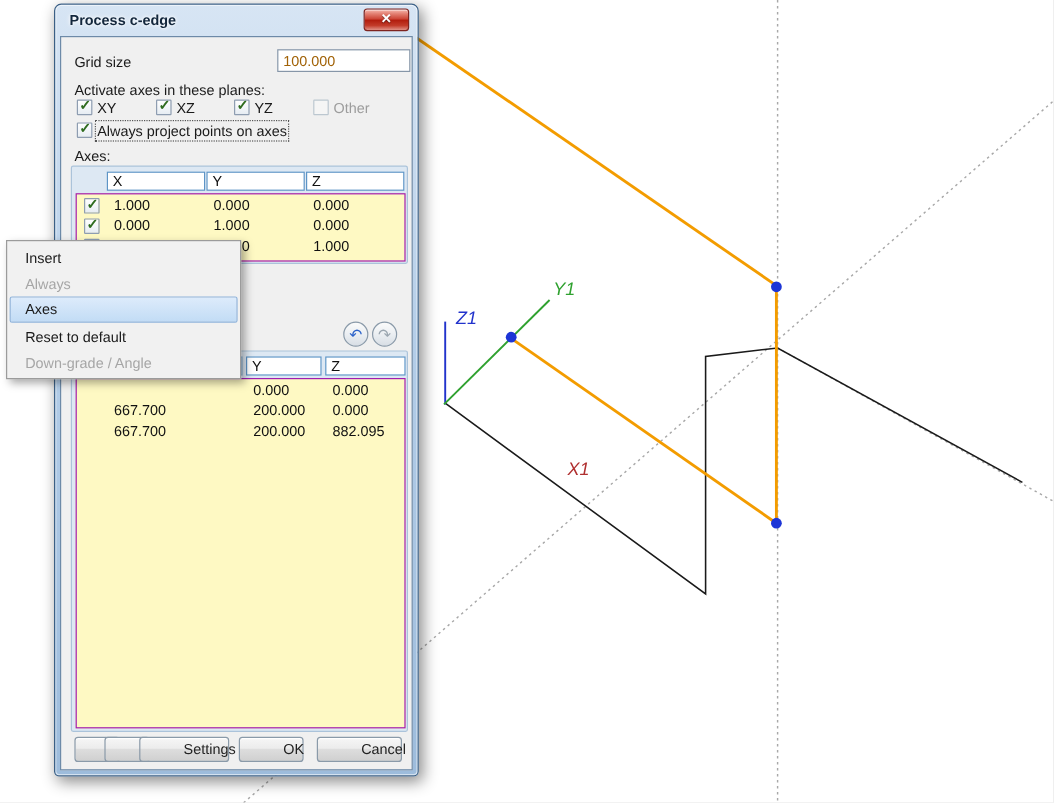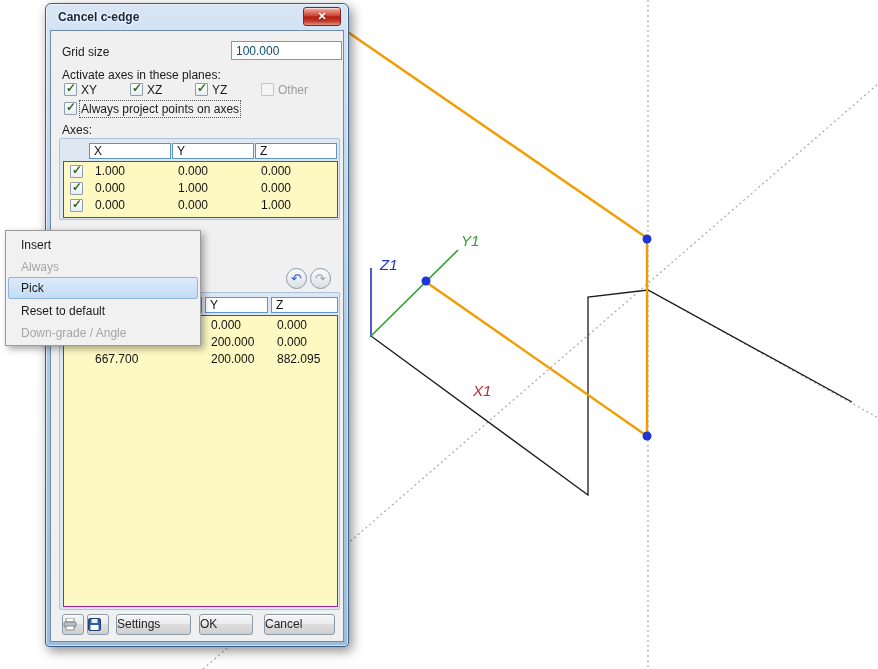--- a/index.html
+++ b/index.html
@@ -25,21 +25,21 @@
   .close-btn span{color:#fff;font-weight:bold;font-size:11px;line-height:16px;
     text-shadow:0 1px 1px rgba(0,0,0,.5);}
   .client{position:absolute;left:4px;top:26px;right:4px;bottom:4px;background:#f0f0f0;
     border:1px solid #6d8aa8;box-sizing:border-box;}
 
   .label{position:absolute;color:#1a1a1a;white-space:nowrap;text-align:center;}
   .label.disabled{color:#9c9c9c;}
   .focus-label{outline:1px dotted #555;outline-offset:1px;}
 
   .textbox{position:absolute;border:1px solid #8696a8;background:#fff;
-    font:12px "Liberation Sans",sans-serif;padding:5px 4px;box-sizing:border-box;color:#0c4a6e;}
+    font:12px "Liberation Sans",sans-serif;padding:5px 4px;box-sizing:border-box;color:#a16207;}
 
   .cb{position:absolute;width:13px;height:13px;border:1px solid #8e9db1;border-radius:1px;
     background:linear-gradient(180deg,#fefefe,#e7edf3);box-sizing:border-box;}
   .cb.checked::after{content:"✓";position:absolute;left:1px;top:-3px;font-size:12px;
     font-weight:bold;color:#2f6c1f;}
   .cb.disabled{border-color:#bcc7d0;background:#f5f5f5;}
 
   .panel{position:absolute;background:#dde8f3;border:1px solid #abc3da;border-radius:2px;box-sizing:border-box;}
   .hdr-cell{position:absolute;height:16px;background:#fff;border:1px solid #5d94c6;
     box-sizing:border-box;padding:0 4px;line-height:14px;color:#111;}
@@ -47,28 +47,28 @@
   .grid-row{position:absolute;left:0;right:0;height:17px;}
   .cell{position:absolute;line-height:17px;color:#111;padding-left:5px;white-space:nowrap;}
 
   
   .axes-grid .c1{left:26px;width:82px;} .axes-grid .c2{left:109px;width:82px;} .axes-grid .c3{left:192px;width:80px;}
   
   .pts-grid .c1{left:26px;width:113px;} .pts-grid .c2{left:142px;width:63px;} .pts-grid .c3{left:208px;width:65px;}
 
   .btn{position:absolute;height:21px;border:1px solid #8a9aa9;border-radius:3px;
     background:linear-gradient(180deg,#f6f6f6 0%,#ececec 45%,#dddddd 50%,#d0d0d0 100%);
-    box-shadow:inset 0 1px 0 #fff;text-align:left;line-height:19px;color:#222;box-sizing:border-box;cursor:default;}
+    box-shadow:inset 0 1px 0 #fff;text-align:left;line-height:19px;color:#222;box-sizing:border-box;cursor:default;padding-left:36px;}
   .roundbtn{position:absolute;width:21px;height:21px;border:1px solid #8a9aa9;border-radius:50%;
     background:linear-gradient(180deg,#fbfbfb 0%,#e9edf1 55%,#d8dee5 100%);
     text-align:center;line-height:19px;font-size:13px;box-sizing:border-box;cursor:default;}
   .roundbtn.undo{color:#2b62c9;} .roundbtn.redo{color:#9aa6b0;}
 
   
-  .ctx-menu{position:absolute;left:5px;top:230px;width:196px;z-index:40;background:#f1f1f1;
+  .ctx-menu{position:absolute;left:5px;top:200px;width:196px;z-index:40;background:#f1f1f1;
     border:1px solid #9b9b9b;box-shadow:3px 3px 7px rgba(0,0,0,.35);padding:2px;box-sizing:border-box;}
   .menu-item{position:relative;height:22px;line-height:22px;padding-left:12px;color:#1a1a1a;
     box-sizing:border-box;border:1px solid transparent;border-radius:2px;cursor:default;}
   .menu-item.disabled{color:#a6a6a6;}
   .menu-item.selected{background:linear-gradient(180deg,#ddebfb,#c2dcf5);border-color:#90b4dc;line-height:20px;}
 </style>
 </head>
 <body>
 
 <div id="screen">
@@ -91,21 +91,21 @@
     <text x="461" y="246" fill="#2fa12f" class="axis-label">Y1</text>
     <text x="473" y="396" fill="#b03030" class="axis-label">X1</text>
 
     <circle cx="647" cy="239" r="4.5" fill="#1d35d6"></circle>
     <circle cx="647" cy="436" r="4.5" fill="#1d35d6"></circle>
     <circle cx="426" cy="281" r="4.5" fill="#1d35d6"></circle>
   </svg>
 
   <div class="dialog">
     <div class="titlebar">
-      <span class="title">Cancel c-edge</span>
+      <span class="title">Process c-edge</span>
       <div class="close-btn">
         <span>✕</span>
       </div>
     </div>
 
     <div class="client">
 
       <span class="label" style="left:11px;top:14px;">Grid size</span>
       <input class="textbox" style="left: 180px; top: 10px; width: 111px; height: 19px;" value="100.000">
 
@@ -202,18 +202,18 @@
       </div>
       <div class="btn" style="left:65px;top:583px;width:75px;">Settings</div>
       <div class="btn" style="left:148px;top:583px;width:54px;">OK</div>
       <div class="btn" style="left:213px;top:583px;width:71px;">Cancel</div>
     </div>
   </div>
 
   <div class="ctx-menu">
     <div class="menu-item">Insert</div>
     <div class="menu-item disabled">Always</div>
-    <div class="menu-item selected">Pick</div>
+    <div class="menu-item selected">Axes</div>
     <div class="menu-item">Reset to default</div>
     <div class="menu-item disabled">Down-grade / Angle</div>
   </div>
 
 </div>
 
 </body></html>

